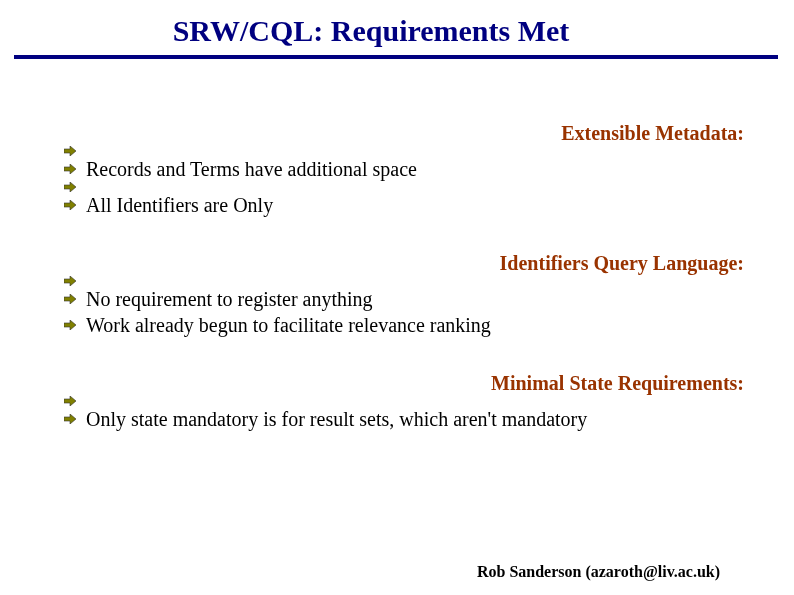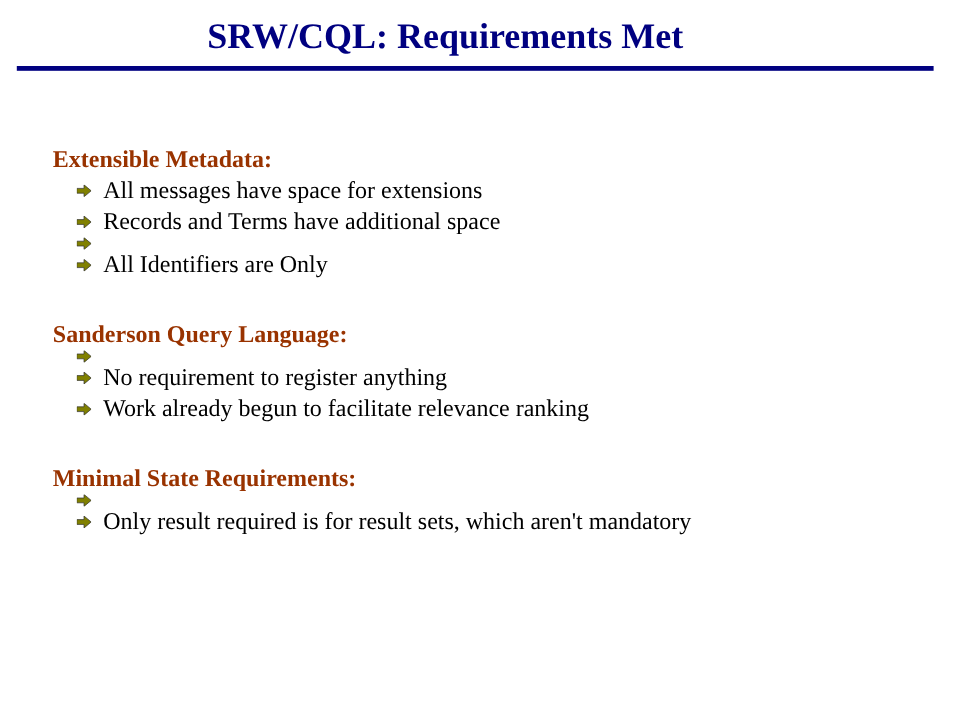--- a/index.html
+++ b/index.html
@@ -44,20 +44,21 @@
     font-size: 20px;
     line-height: 1.3;
   }
   .section-head {
     font-weight: bold;
     color: #993300;
     margin-top: 0;
   }
   .section {
     margin-bottom: 32px;
+    text-align: right;
   }
   .bullet-line {
     display: flex;
     align-items: center;
     margin-left: 20px;
   }
   .arrow-icon {
     flex: 0 0 auto;
     margin-right: 10px;
     display: inline-flex;
@@ -88,21 +89,20 @@
 
     <div class="section">
       <div class="section-head">Extensible Metadata:</div>
 
       <div class="bullet-line">
         <span class="arrow-icon">
           <svg width="12" height="10" viewBox="0 0 12 10">
               <polygon points="0,3 6,3 6,0 12,5 6,10 6,7 0,7" fill="#808000" stroke="#333" stroke-width="0.6"></polygon>
             </svg>
         </span>
-        <span>All messages have space for extensions</span>
       </div>
       <div class="bullet-line">
         <span class="arrow-icon">
           <svg width="12" height="10" viewBox="0 0 12 10">
               <polygon points="0,3 6,3 6,0 12,5 6,10 6,7 0,7" fill="#808000" stroke="#333" stroke-width="0.6"></polygon>
             </svg>
         </span>
         <span>Records and Terms have additional space</span>
       </div>
       <div class="bullet-line">
@@ -116,21 +116,21 @@
         <span class="arrow-icon">
           <svg width="12" height="10" viewBox="0 0 12 10">
               <polygon points="0,3 6,3 6,0 12,5 6,10 6,7 0,7" fill="#808000" stroke="#333" stroke-width="0.6"></polygon>
             </svg>
         </span>
         <span>All Identifiers are Only</span>
       </div>
     </div>
 
     <div class="section">
-      <div class="section-head">Sanderson Query Language:</div>
+      <div class="section-head">Identifiers Query Language:</div>
 
       <div class="bullet-line">
         <span class="arrow-icon">
           <svg width="12" height="10" viewBox="0 0 12 10">
               <polygon points="0,3 6,3 6,0 12,5 6,10 6,7 0,7" fill="#808000" stroke="#333" stroke-width="0.6"></polygon>
             </svg>
         </span>
       </div>
       <div class="bullet-line">
         <span class="arrow-icon">
@@ -159,20 +159,21 @@
               <polygon points="0,3 6,3 6,0 12,5 6,10 6,7 0,7" fill="#808000" stroke="#333" stroke-width="0.6"></polygon>
             </svg>
         </span>
       </div>
       <div class="bullet-line">
         <span class="arrow-icon">
           <svg width="12" height="10" viewBox="0 0 12 10">
               <polygon points="0,3 6,3 6,0 12,5 6,10 6,7 0,7" fill="#808000" stroke="#333" stroke-width="0.6"></polygon>
             </svg>
         </span>
-        <span>Only result required is for result sets, which aren't mandatory</span>
+        <span>Only state mandatory is for result sets, which aren't mandatory</span>
       </div>
     </div>
 
   </div>
 
+  <div class="footer">Rob Sanderson (azaroth@liv.ac.uk)</div>
 
 </div>
 
 </body></html>

